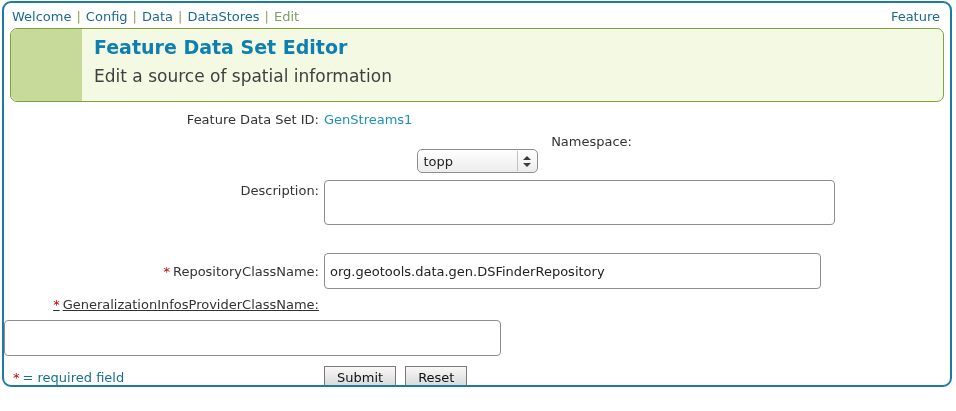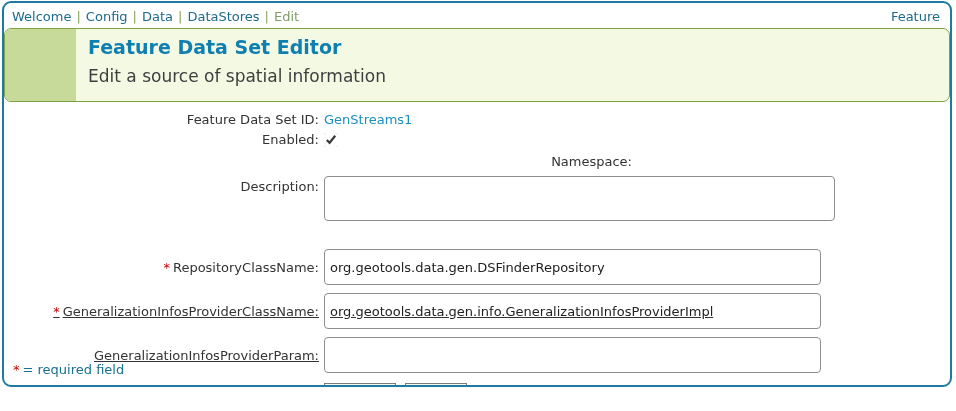--- a/index.html
+++ b/index.html
@@ -13,21 +13,21 @@
     border: 2px solid #1d7ba0; border-radius: 9px; background: #fff; overflow: hidden;
   }
   
   .nav { display: flex; justify-content: space-between; align-items: center; padding: 6px 10px 4px 8px; }
   .nav-left { display: flex; align-items: center; text-align: right; }
   .navlink { color: #1d6a8d; text-decoration: none; cursor: pointer; }
   .sep { color: #8ba35e; margin: 0 5px; }
   .nav-current { color: #7e9d68; }
   
   .headerbox {
-    margin: 0 0; height: 74px; border: 1px solid #7ea33c; border-radius: 7px;
+    margin: 0 6px; height: 74px; border: 1px solid #7ea33c; border-radius: 7px;
     background: #f3f9e3; display: flex; overflow: hidden;
   }
   .header-block { width: 71px; flex-shrink: 0; background: #c7da9a; }
   .header-text { padding: 7px 0 0 12px; }
   .title { margin: 0; font-size: 19px; font-weight: bold; color: #0f7fb0; }
   .subtitle { margin-top: 8px; font-size: 17px; color: #3f3f3f; }
   
   .form { margin-top: 10px; }
   .row { display: flex; align-items: center; }
   .lbl { width: 320px; flex-shrink: 0; text-align: right; padding-right: 5px; color: #333; }
@@ -63,21 +63,21 @@
   input.text {
     width: 497px; height: 21px; border: 1px solid #8e8e8e; border-radius: 4px;
     padding: 17px 5px; font: 13px "DejaVu Sans", sans-serif; color: #222; background: #fff;
   }
   .btn {
     height: 22px; padding: 0 12px; font: 13px "DejaVu Sans", sans-serif; color: #111;
     background: linear-gradient(#f8f8f8, #d8d8d8); border: 1px solid #7a7a7a;
     border-radius: 0; cursor: pointer;
   }
   .btn + .btn { margin-left: 9px; text-align: right; }
-  .footnote { position: absolute; left: 9px; bottom: 8px; color: #17708f; margin-top: 28px; }
+  .footnote { position: absolute; left: 9px; bottom: 0; color: #17708f; margin-top: 28px; }
 </style>
 </head>
 <body>
 
 <div class="page">
 
   <div class="nav">
     <div class="nav-left">
       <a class="navlink">Welcome</a>
       <span class="sep">|</span>
@@ -100,50 +100,53 @@
     </div>
   </div>
 
   <div class="form">
 
     <div class="row row-id">
       <div class="lbl">Feature Data Set ID:</div>
       <span class="id-value">GenStreams1</span>
     </div>
 
-    <div class="row row-enabled">
-      <div class="lbl">Enabled:</div>
-      <input type="checkbox" checked="true" style="">
-    </div>
 
     <div class="row row-ns">
       <div class="lbl">Namespace:</div>
+      <div class="selectwrap">
+        <select>
+          <option>topp</option>
+        </select>
+        <span class="stepper">
+          <span class="tri-up"></span>
+          <span class="tri-down"></span>
+        </span>
+      </div>
     </div>
 
     <div class="row row-desc">
       <div class="lbl">Description:</div>
       <textarea style=""></textarea>
     </div>
 
     <div class="row row-req1">
       <div class="lbl">
         <span class="red">*</span><span>RepositoryClassName:</span>
       </div>
       <input class="text" type="text" value="org.geotools.data.gen.DSFinderRepository" style="">
     </div>
 
     <div class="row row-req2">
       <div class="lbl">
         <span class="red">*</span><span>GeneralizationInfosProviderClassName:</span>
       </div>
-      <input class="text" type="text" value="org.geotools.data.gen.info.GeneralizationInfosProviderImpl" style="">
     </div>
 
     <div class="row row-param">
-      <div class="lbl">GeneralizationInfosProviderParam:</div>
       <input class="text" type="text" value="" style="">
     </div>
 
     <div class="row row-buttons">
       <div class="lbl"></div>
       <button class="btn" type="button">Submit</button>
       <button class="btn" type="button">Reset</button>
     </div>
 
   </div>

